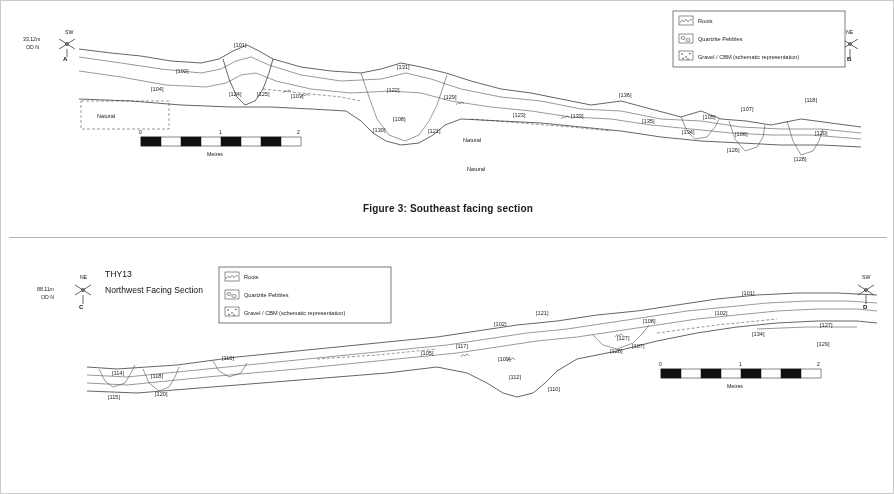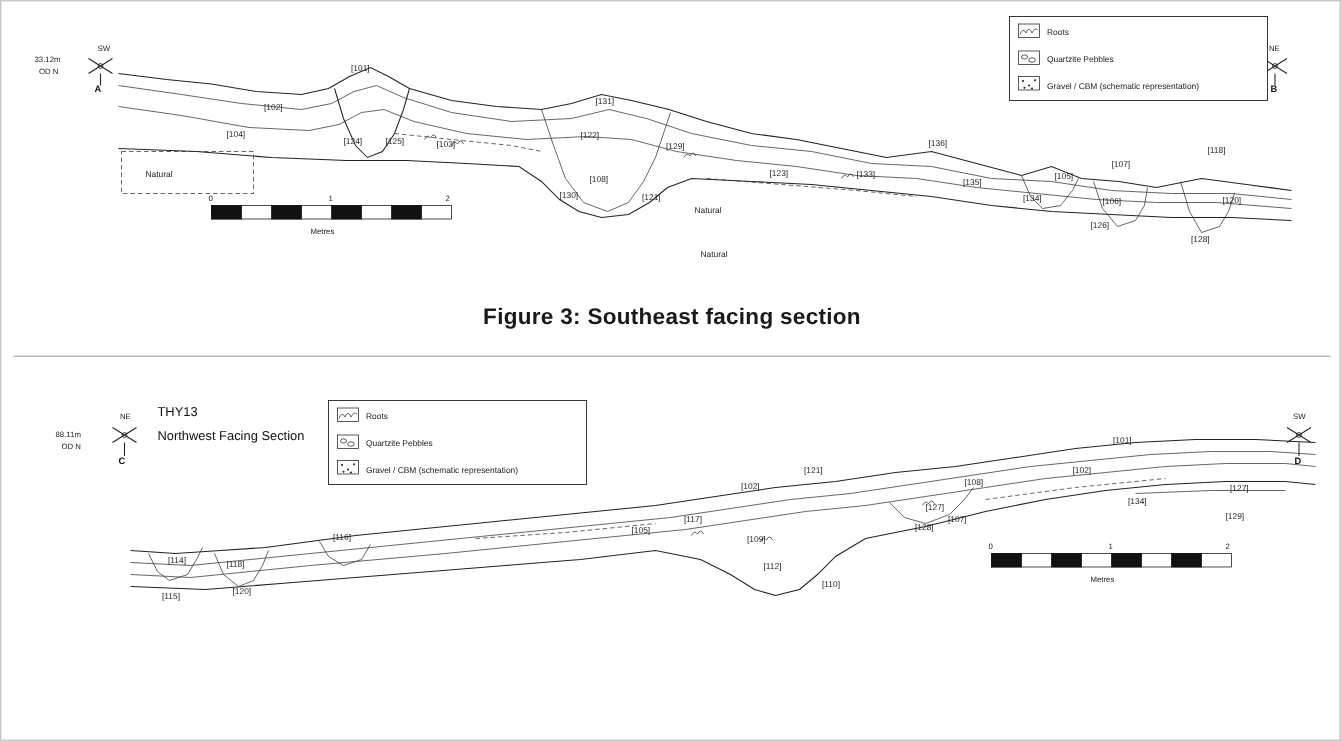--- a/index.html
+++ b/index.html
@@ -1,20 +1,20 @@
 <!DOCTYPE html>
 <html><head>
 <meta charset="utf-8">
 <style>
   html,body{margin:0;padding:0;background:#ffffff;}
   body{font-family:"Liberation Sans",sans-serif;}
   #page{position:relative;width:894px;height:494px;background:#fff;border:1px solid #c9c9c9;box-sizing:border-box;overflow:hidden;}
   .fig{position:absolute;left:0;width:894px;}
   .svgwrap{position:absolute;left:0;top:0;}
-  .caption{position:absolute;width:100%;text-align:center;font-size:15px;font-weight:bold;color:#1a1a1a;letter-spacing:.2px;}
+  .caption{position:absolute;width:100%;text-align:center;font-size:10px;font-weight:bold;color:#1a1a1a;letter-spacing:.2px;}
   .hrule{position:absolute;left:8px;width:878px;height:1px;background:#b5b5b5;}
   .lbl{font-size:5.6px;fill:#1a1a1a;font-family:"Liberation Sans",sans-serif;}
   .lbl-sm{font-size:5.2px;fill:#1a1a1a;font-family:"Liberation Sans",sans-serif;}
   .lbl-big{font-size:8.6px;fill:#111;font-family:"Liberation Sans",sans-serif;}
   .lbl-bold{font-size:6.2px;fill:#111;font-weight:bold;font-family:"Liberation Sans",sans-serif;}
   .ln{stroke:#222;stroke-width:.7;fill:none;}
   .ln-thin{stroke:#333;stroke-width:.5;fill:none;}
   .ln-dash{stroke:#333;stroke-width:.5;fill:none;stroke-dasharray:3 2;}
   .keybox{stroke:#222;stroke-width:.6;fill:#fff;}
   .scalebar-b{fill:#111;stroke:#111;stroke-width:.5;}

